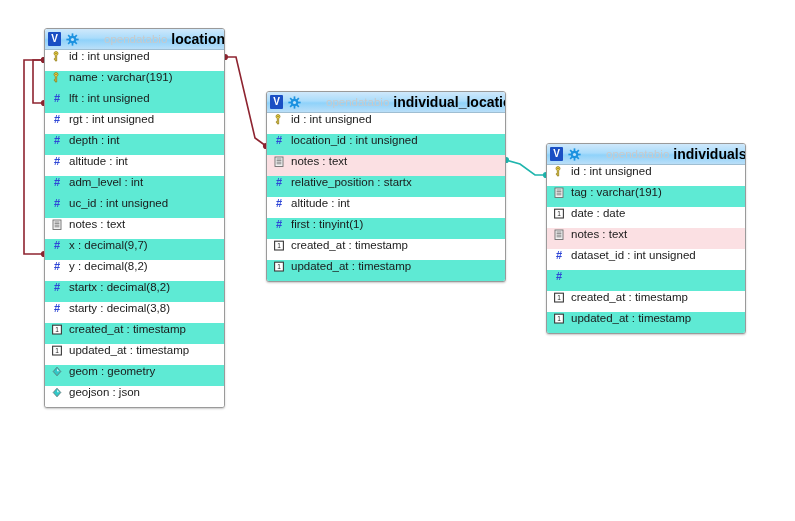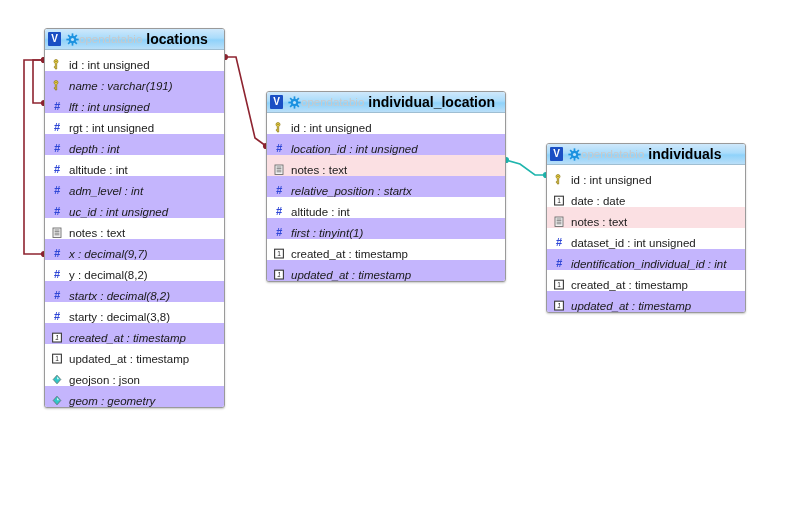--- a/index.html
+++ b/index.html
@@ -74,43 +74,43 @@
     width: 13px;
     height: 13px;
     flex: 0 0 auto;
     margin-left: 5px;
     display: block;
   }
 
   .header-schema {
     font-size: 11.5px;
     color: #c9c9c9;
-    margin-left: 0;
+    margin-left: 25px;
     flex: 0 0 auto;
   }
 
   .header-name {
     font-size: 14px;
     color: #000000;
     font-weight: bold;
     margin-left: 4px;
     flex: 0 0 auto;
   }
 
   .col-row {
     height: 21px;
     display: flex;
-    align-items: flex-end;
+    align-items: flex-start;
     padding-left: 6px;
     box-sizing: border-box;
     white-space: nowrap;
     font-size: 11.5px;
     color: #1a1a1a;
   }
-  .col-row.alt   { background: #c4b5fd; font-style: italic; }
+  .col-row.alt   { background: #5eead4; }
   .col-row.plain { background: #ffffff; }
   .col-row.hl    { background: #fbe0e3; }
 
   .col-icon {
     width: 12px;
     height: 13px;
     flex: 0 0 auto;
     margin-right: 6px;
     display: block;
   }
@@ -245,33 +245,33 @@
           </svg>
           <span class="col-label">created_at : timestamp</span>
         </div>
         <div class="col-row plain">
           <svg class="col-icon" viewBox="0 0 12 13">
             <rect x="1.6" y="2.2" width="8.8" height="8.8" fill="#ffffff" stroke="#3a3a3a" stroke-width="1.1"></rect>
             <text x="6" y="9" text-anchor="middle" font-size="6.5" font-family="&quot;Liberation Sans&quot;, sans-serif" fill="#1a1a1a">1</text>
           </svg>
           <span class="col-label">updated_at : timestamp</span>
         </div>
-        <div class="col-row plain">
+        <div class="col-row alt">
           <svg class="col-icon" viewBox="0 0 12 13">
             <path d="M6 2.2 L9.8 6.5 L6 10.8 L2.2 6.5 Z" fill="#2fc7c7" stroke="#5f6f6f" stroke-width="0.8"></path>
             <path d="M6 3.4 L8.4 6.3 L6 6.3 Z" fill="#c9f4f4"></path>
           </svg>
-          <span class="col-label">geojson : json</span>
-        </div>
-        <div class="col-row alt">
+          <span class="col-label">geom : geometry</span>
+        </div>
+        <div class="col-row plain">
           <svg class="col-icon" viewBox="0 0 12 13">
             <path d="M6 2.2 L9.8 6.5 L6 10.8 L2.2 6.5 Z" fill="#2fc7c7" stroke="#5f6f6f" stroke-width="0.8"></path>
             <path d="M6 3.4 L8.4 6.3 L6 6.3 Z" fill="#c9f4f4"></path>
           </svg>
-          <span class="col-label">geom : geometry</span>
+          <span class="col-label">geojson : json</span>
         </div>
       </div>
       <div class="table-box" style="left: 266px; top: 91px; width: 240px;">
         <div class="table-header">
           <span class="v-badge">V</span>
           <svg class="gear-icon" viewBox="0 0 14 14">
             <g>
               <rect x="6.1" y="0.4" width="1.8" height="3.2" fill="#1c92e0" transform="rotate(0 7 7)"></rect>
               <rect x="6.1" y="0.4" width="1.8" height="3.2" fill="#1c92e0" transform="rotate(45 7 7)"></rect>
               <rect x="6.1" y="0.4" width="1.8" height="3.2" fill="#1c92e0" transform="rotate(90 7 7)"></rect>
@@ -355,44 +355,53 @@
           <span class="header-schema">opendatabio</span>
           <span class="header-name">individuals</span>
         </div>
         <div class="col-row plain">
           <svg class="col-icon" viewBox="0 0 12 13">
             <path d="M5 1.5 a2 2 0 0 1 2 2 a2 2 0 0 1 -1.3 1.9 L5.7 11 L4.3 11 L4.3 9.6 L3.3 9.6 L3.3 8.6 L4.3 8.6 L4.3 5.4 A2 2 0 0 1 3 3.5 a2 2 0 0 1 2 -2 z" fill="#e8d14a" stroke="#8a7410" stroke-width="0.7"></path>
             <circle cx="5" cy="3.5" r="0.7" fill="#8a7410"></circle>
           </svg>
           <span class="col-label">id : int unsigned</span>
         </div>
-        <div class="col-row plain">
-          <svg class="col-icon" viewBox="0 0 12 13">
-            <rect x="1.6" y="2.2" width="8.8" height="8.8" fill="#ffffff" stroke="#3a3a3a" stroke-width="1.1"></rect>
-            <text x="6" y="9" text-anchor="middle" font-size="6.5" font-family="&quot;Liberation Sans&quot;, sans-serif" fill="#1a1a1a">1</text>
-          </svg>
-          <span class="col-label">date : date</span>
-        </div>
-        <div class="col-row hl">
+        <div class="col-row alt">
           <svg class="col-icon" viewBox="0 0 12 13">
             <rect x="2" y="2" width="8" height="9.5" fill="#f2f2f2" stroke="#6d6d6d" stroke-width="0.9"></rect>
             <line x1="3.6" x2="8.4" y1="4" y2="4" stroke="#6d6d6d" stroke-width="0.8"></line>
             <line x1="3.6" x2="8.4" y1="5.6" y2="5.6" stroke="#6d6d6d" stroke-width="0.8"></line>
             <line x1="3.6" x2="8.4" y1="7.2" y2="7.2" stroke="#6d6d6d" stroke-width="0.8"></line>
             <line x1="3.6" x2="8.4" y1="8.8" y2="8.8" stroke="#6d6d6d" stroke-width="0.8"></line>
           </svg>
+          <span class="col-label">tag : varchar(191)</span>
+        </div>
+        <div class="col-row plain">
+          <svg class="col-icon" viewBox="0 0 12 13">
+            <rect x="1.6" y="2.2" width="8.8" height="8.8" fill="#ffffff" stroke="#3a3a3a" stroke-width="1.1"></rect>
+            <text x="6" y="9" text-anchor="middle" font-size="6.5" font-family="&quot;Liberation Sans&quot;, sans-serif" fill="#1a1a1a">1</text>
+          </svg>
+          <span class="col-label">date : date</span>
+        </div>
+        <div class="col-row hl">
+          <svg class="col-icon" viewBox="0 0 12 13">
+            <rect x="2" y="2" width="8" height="9.5" fill="#f2f2f2" stroke="#6d6d6d" stroke-width="0.9"></rect>
+            <line x1="3.6" x2="8.4" y1="4" y2="4" stroke="#6d6d6d" stroke-width="0.8"></line>
+            <line x1="3.6" x2="8.4" y1="5.6" y2="5.6" stroke="#6d6d6d" stroke-width="0.8"></line>
+            <line x1="3.6" x2="8.4" y1="7.2" y2="7.2" stroke="#6d6d6d" stroke-width="0.8"></line>
+            <line x1="3.6" x2="8.4" y1="8.8" y2="8.8" stroke="#6d6d6d" stroke-width="0.8"></line>
+          </svg>
           <span class="col-label">notes : text</span>
         </div>
         <div class="col-row plain">
           <span class="hash-icon">#</span>
           <span class="col-label">dataset_id : int unsigned</span>
         </div>
         <div class="col-row alt">
           <span class="hash-icon">#</span>
-          <span class="col-label">identification_individual_id : int</span>
         </div>
         <div class="col-row plain">
           <svg class="col-icon" viewBox="0 0 12 13">
             <rect x="1.6" y="2.2" width="8.8" height="8.8" fill="#ffffff" stroke="#3a3a3a" stroke-width="1.1"></rect>
             <text x="6" y="9" text-anchor="middle" font-size="6.5" font-family="&quot;Liberation Sans&quot;, sans-serif" fill="#1a1a1a">1</text>
           </svg>
           <span class="col-label">created_at : timestamp</span>
         </div>
         <div class="col-row alt">
           <svg class="col-icon" viewBox="0 0 12 13">

